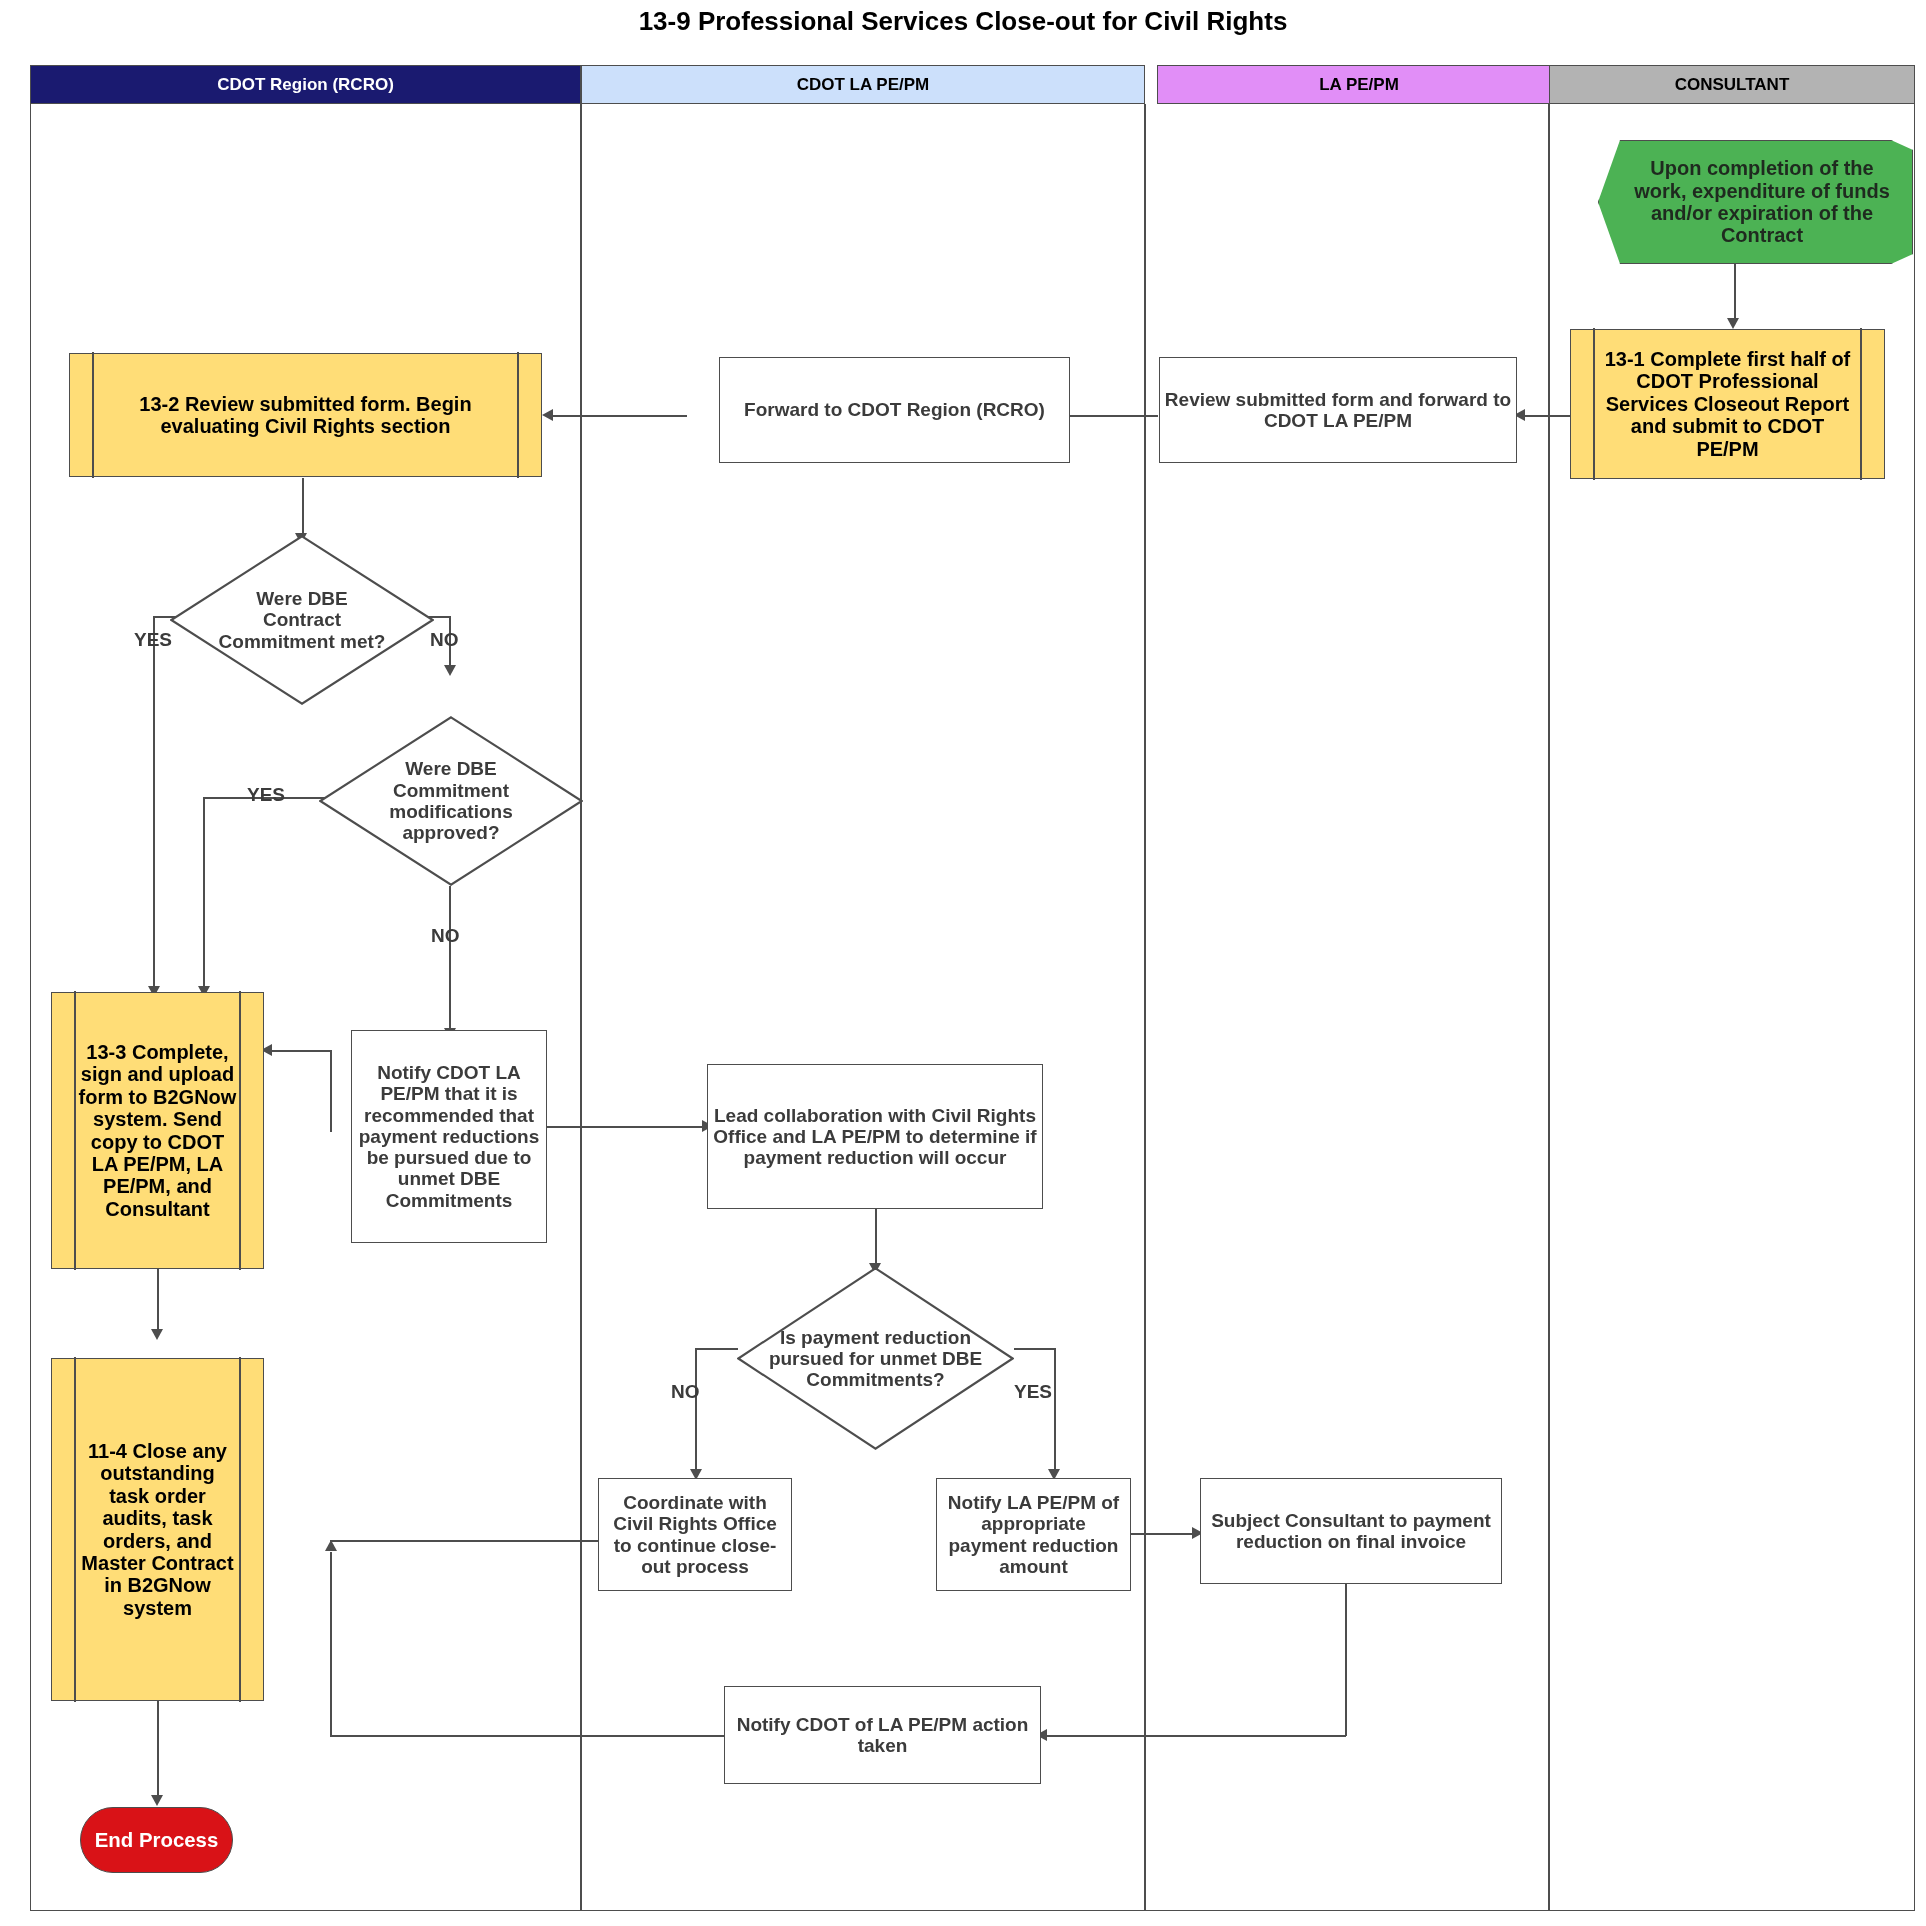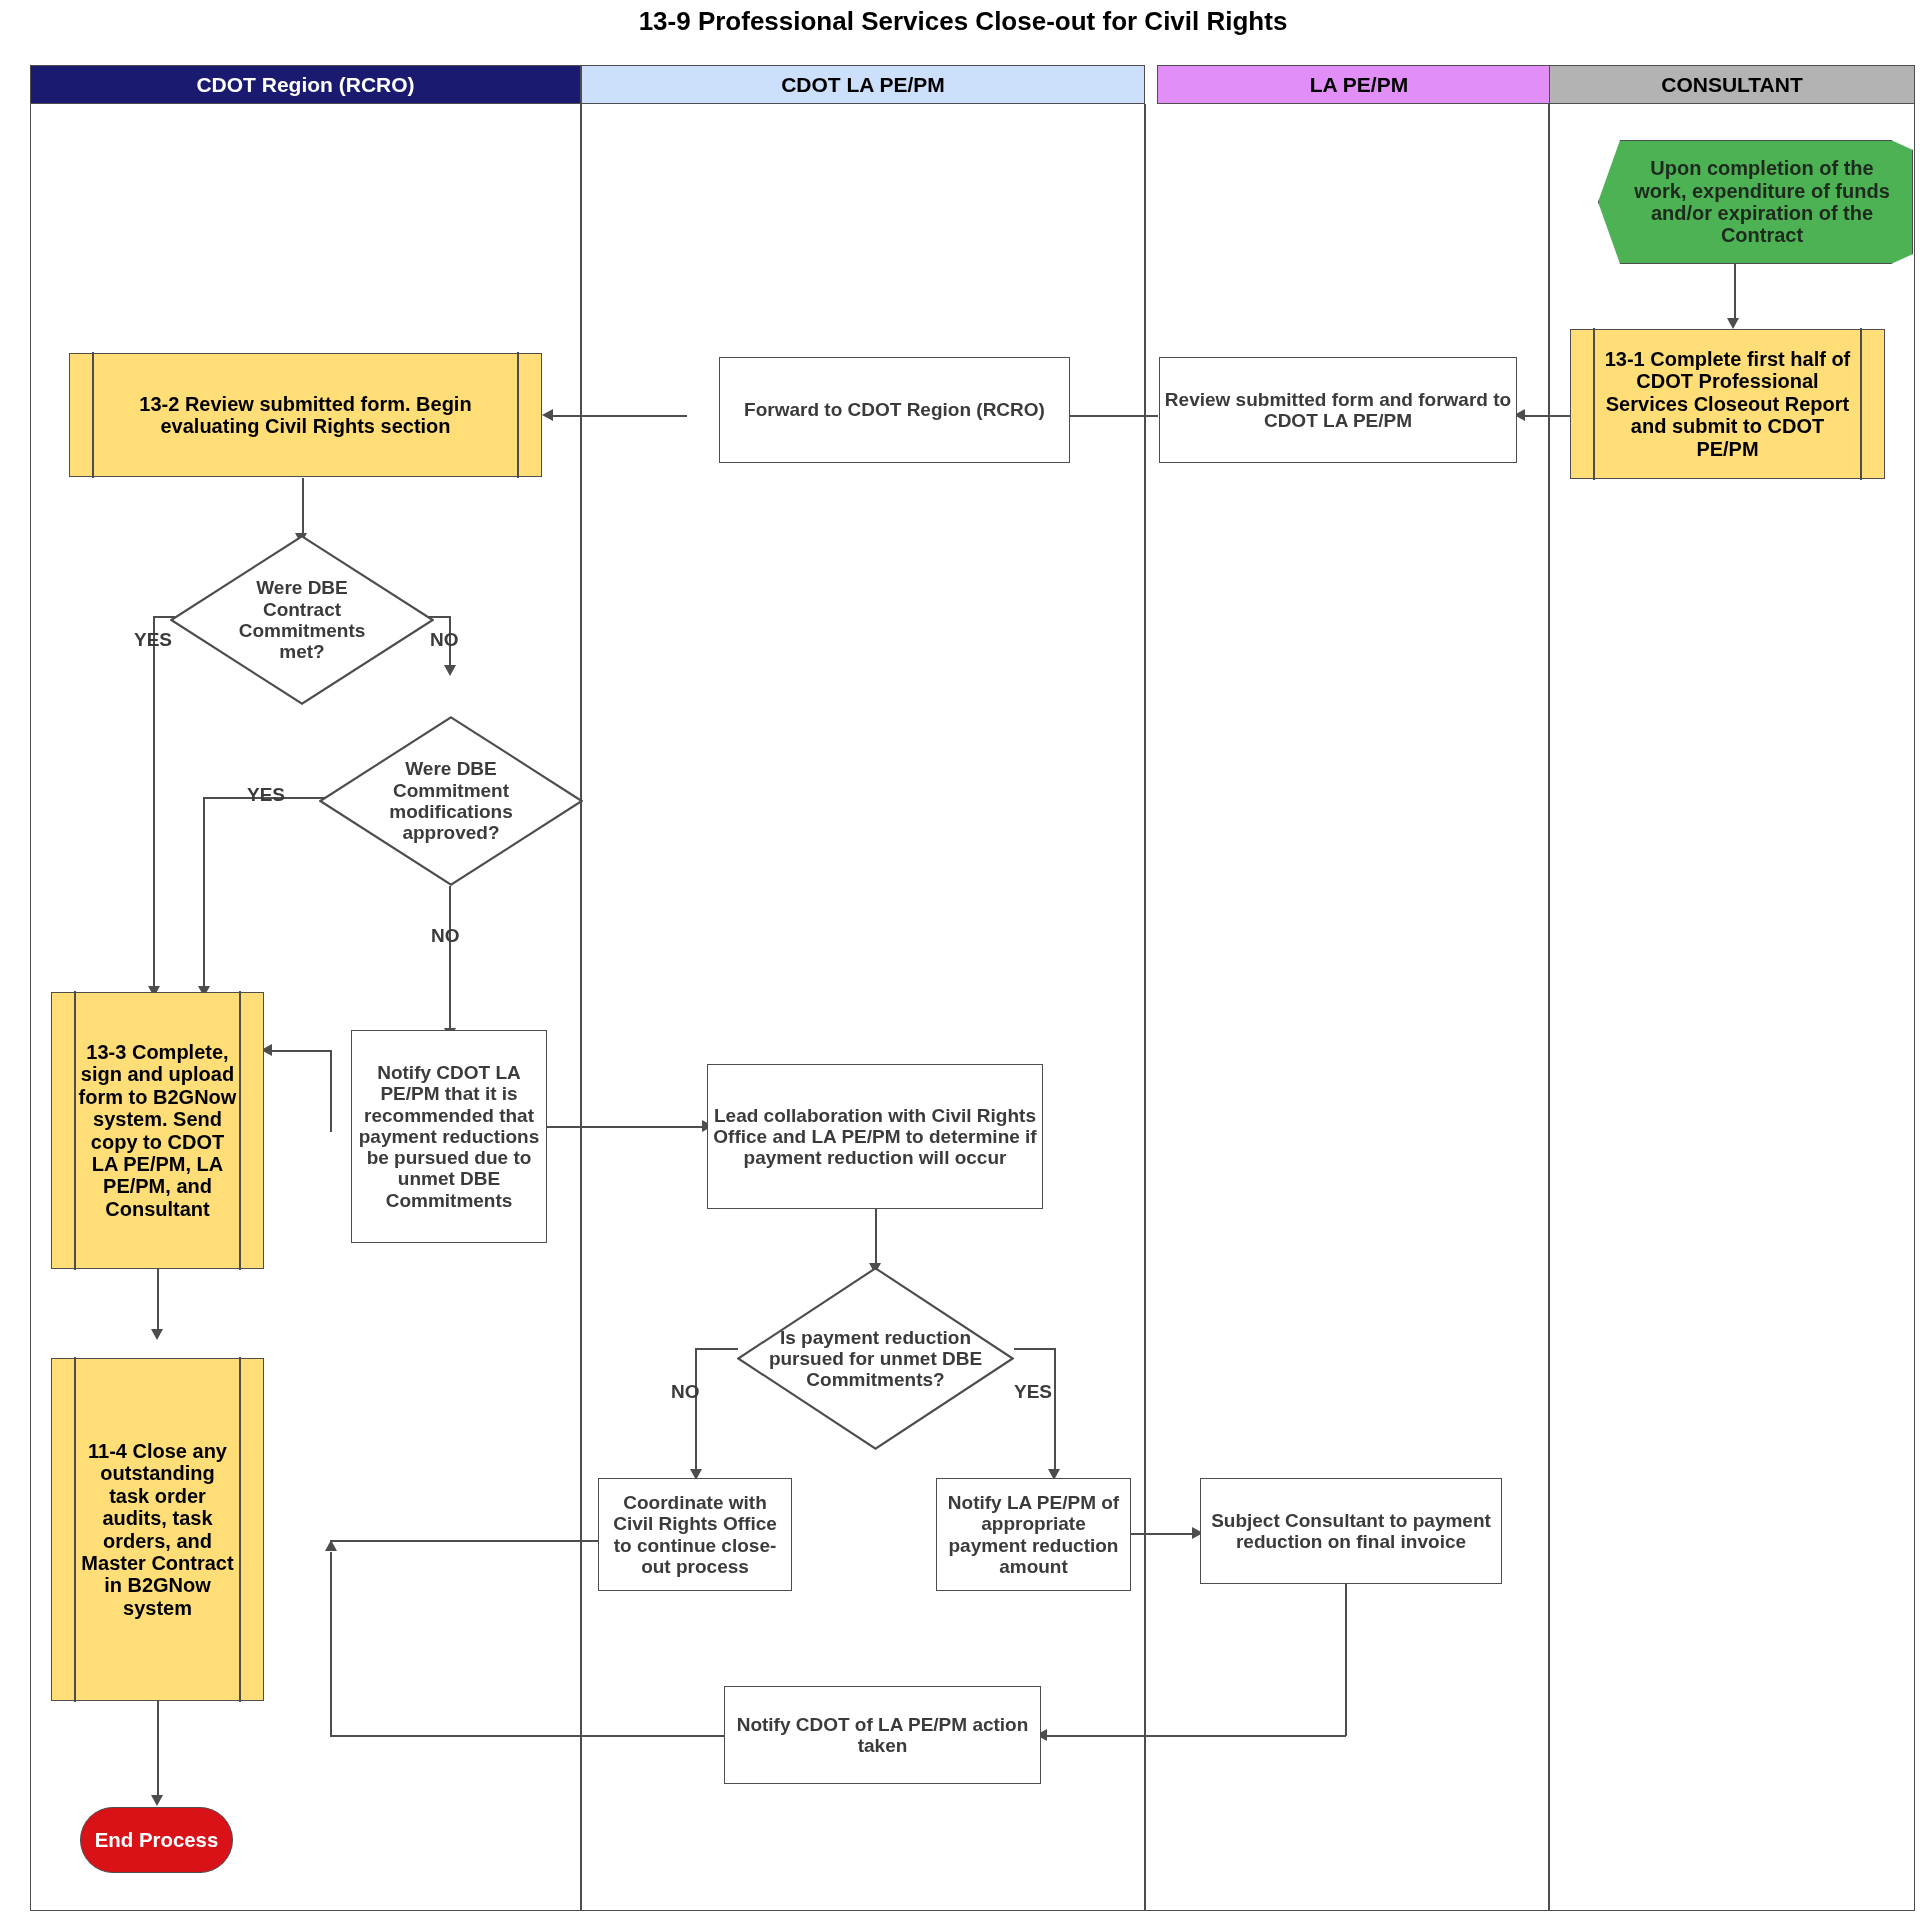--- a/index.html
+++ b/index.html
@@ -6,21 +6,21 @@
   body{font-family:"Liberation Sans",sans-serif;}
   #stage{position:relative;width:1926px;height:1926px;background:#ffffff;overflow:hidden;}
   #title{
     position:absolute;left:0;top:6px;width:1926px;text-align:center;
     font-size:26px;font-weight:bold;color:#000000;letter-spacing:0px;
   }
   .lane-head{
     position:absolute;top:65px;height:39px;
     border:1.3px solid #4d4d4d;box-sizing:border-box;
     display:flex;align-items:center;justify-content:center;
-    font-size:21px;font-weight:bold;
+    font-size:17px;font-weight:bold;
   }
   .lane-body{
     position:absolute;top:104px;height:1807px;
     border-left:1.3px solid #4d4d4d;border-right:1.3px solid #4d4d4d;
     border-bottom:1.3px solid #4d4d4d;box-sizing:border-box;background:transparent;
   }
   
   .node{position:absolute;box-sizing:border-box;display:flex;align-items:center;justify-content:center;text-align:center;}
   .node .txt{width:100%;padding:0 4.3px;line-height:1.12;}
   .proc{background:#ffffff;border:1.7px solid #4d4d4d;color:#3b3b3b;font-weight:bold;}
@@ -169,21 +169,21 @@
   </div>
 
   <div class="node subproc" style="left:69px;top:353px;width:473px;height:124px;font-size:20px;">
     <div class="txt" style="padding:0 30px;">13-2 Review submitted form. Begin evaluating Civil Rights section</div>
   </div>
 
   <div class="node diamond" style="left:170px;top:535px;width:264px;height:170px;font-size:19px;">
     <svg class="dshape" viewBox="0 0 620 400" preserveAspectRatio="none">
       <polygon points="310,3 617,200 310,397 3,200" fill="#ffffff" stroke="#4d4d4d" stroke-width="5"></polygon>
     </svg>
-    <div class="txt" style="padding:0 47px;">Were DBE Contract Commitments met?</div>
+    <div class="txt" style="padding:0 47px;">Were DBE Contract Commitment met?</div>
   </div>
 
   <div class="node diamond" style="left:319px;top:716px;width:264px;height:170px;font-size:19px;">
     <svg class="dshape" viewBox="0 0 620 400" preserveAspectRatio="none">
       <polygon points="310,3 617,200 310,397 3,200" fill="#ffffff" stroke="#4d4d4d" stroke-width="5"></polygon>
     </svg>
     <div class="txt" style="padding:0 49px;">Were DBE Commitment modifications approved?</div>
   </div>
 
   <div class="node proc" style="left:351px;top:1030px;width:196px;height:213px;font-size:19px;">

